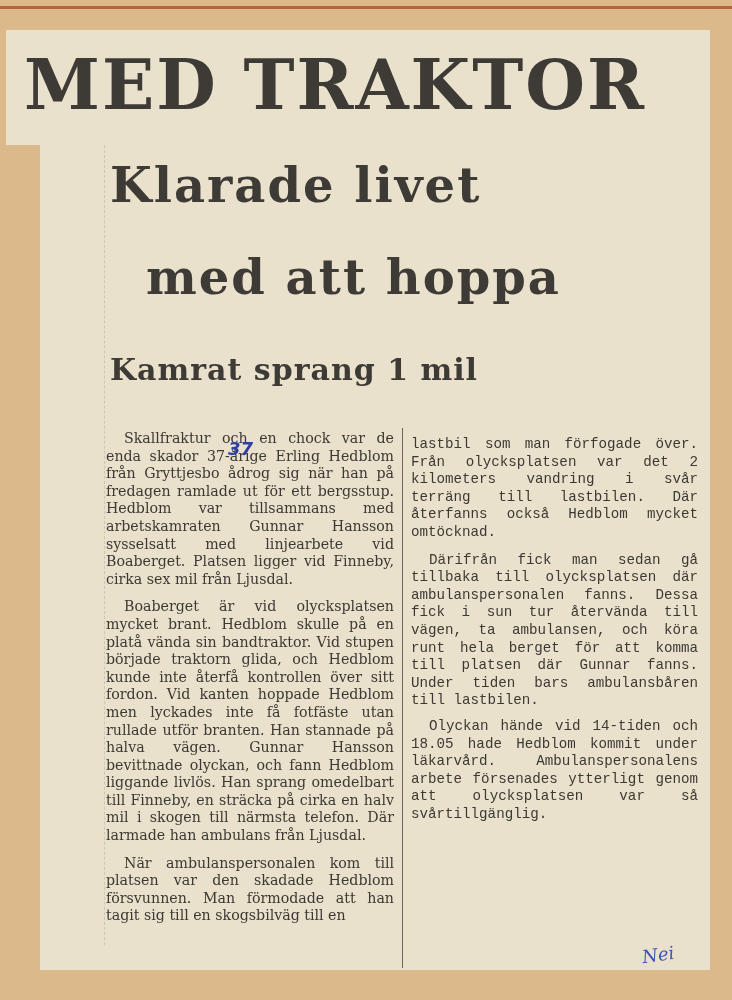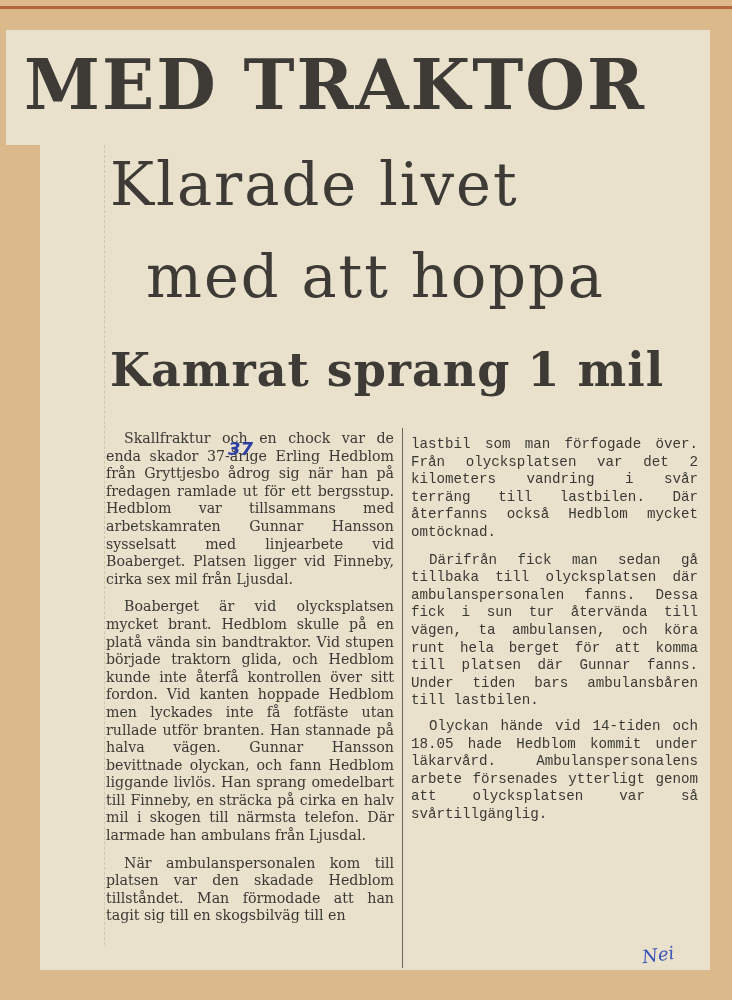--- a/index.html
+++ b/index.html
@@ -19,27 +19,27 @@
     }
     .hl1 {
       position: absolute; left: 24px; top: 40px; width: 680px;
       font-family: "DejaVu Serif", serif; font-weight: bold; font-size: 70px;
       letter-spacing: 2px; color: #3e3b37; line-height: 90px;
       transform: scaleX(0.98); transform-origin: left;
       white-space: nowrap;
     }
     .hl2 {
       position: absolute; left: 110px; top: 140px; width: 590px;
-      font-weight: normal; font-size: 59px; color: #3e3b37; line-height: 90px;
+      font-weight: bold; font-size: 48px; color: #3e3b37; line-height: 90px;
       white-space: nowrap; letter-spacing: 2px;
     }
     .hl2b { top: 232px; margin-left: 36px; }
     .hl3 {
       position: absolute; left: 110px; top: 335px; width: 590px;
-      font-weight: bold; font-size: 46px; color: #3e3b37; line-height: 70px;
+      font-weight: bold; font-size: 30px; color: #3e3b37; line-height: 70px;
       white-space: nowrap; letter-spacing: 1px;
     }
     .col {
       position: absolute; font-size: 14.2px; line-height: 17.6px; color: #3c3934;
       text-align: justify; hyphens: none;
     }
     .col p { margin: 8px 0 10px 0; text-indent: 18px; }
     .col p.tight { margin-bottom: 0; }
     .col-left { left: 106px; top: 422px; width: 288px; }
     .col-right { left: 411px; top: 428px; width: 287px; font-family: Liberation Mono, monospace; }
@@ -64,21 +64,21 @@
 <div class="ghost-col"></div>
 
 <div class="hl1">MED TRAKTOR</div>
 <div class="hl2">Klarade livet</div>
 <div class="hl2 hl2b">med att hoppa</div>
 <div class="hl3">Kamrat sprang 1 mil</div>
 
 <div class="col col-left">
   <p>Skallfraktur och en chock var de enda skador 37-årige Erling Hedblom från Gryttjesbo ådrog sig när han på fredagen ramlade ut för ett bergsstup. Hedblom var tillsammans med arbetskamraten Gunnar Hansson sysselsatt med linjearbete vid Boaberget. Platsen ligger vid Finneby, cirka sex mil från Ljusdal.</p>
   <p>Boaberget är vid olycksplatsen mycket brant. Hedblom skulle på en platå vända sin bandtraktor. Vid stupen började traktorn glida, och Hedblom kunde inte återfå kontrollen över sitt fordon. Vid kanten hoppade Hedblom men lyckades inte få fotfäste utan rullade utför branten. Han stannade på halva vägen. Gunnar Hansson bevittnade olyckan, och fann Hedblom liggande livlös. Han sprang omedelbart till Finneby, en sträcka på cirka en halv mil i skogen till närmsta telefon. Där larmade han ambulans från Ljusdal.</p>
-  <p class="tight">När ambulanspersonalen kom till platsen var den skadade Hedblom tillståndet. Man förmodade att han tagit sig till en skogsbilväg till en</p>
+  <p class="tight">När ambulanspersonalen kom till platsen var den skadade Hedblom försvunnen. Man förmodade att han tagit sig till en skogsbilväg till en</p>
 </div>
 
 <div class="col-rule"></div>
 
 <div class="col col-right">
   <p style="text-indent:0">lastbil som man förfogade över. Från olycksplatsen var det 2 kilometers vandring i svår terräng till lastbilen. Där återfanns också Hedblom mycket omtöcknad.</p>
   <p class="tight">Därifrån fick man sedan gå tillbaka till olycksplatsen där ambulanspersonalen fanns. Dessa fick i sun tur återvända till vägen, ta ambulansen, och köra runt hela berget för att komma till platsen där Gunnar fanns. Under tiden bars ambulansbåren till lastbilen.</p>
   <p class="tight">Olyckan hände vid 14-tiden och 18.05 hade Hedblom kommit under läkarvård. Ambulanspersonalens arbete försenades ytterligt genom att olycksplatsen var så svårtillgänglig.</p>
 </div>
 

